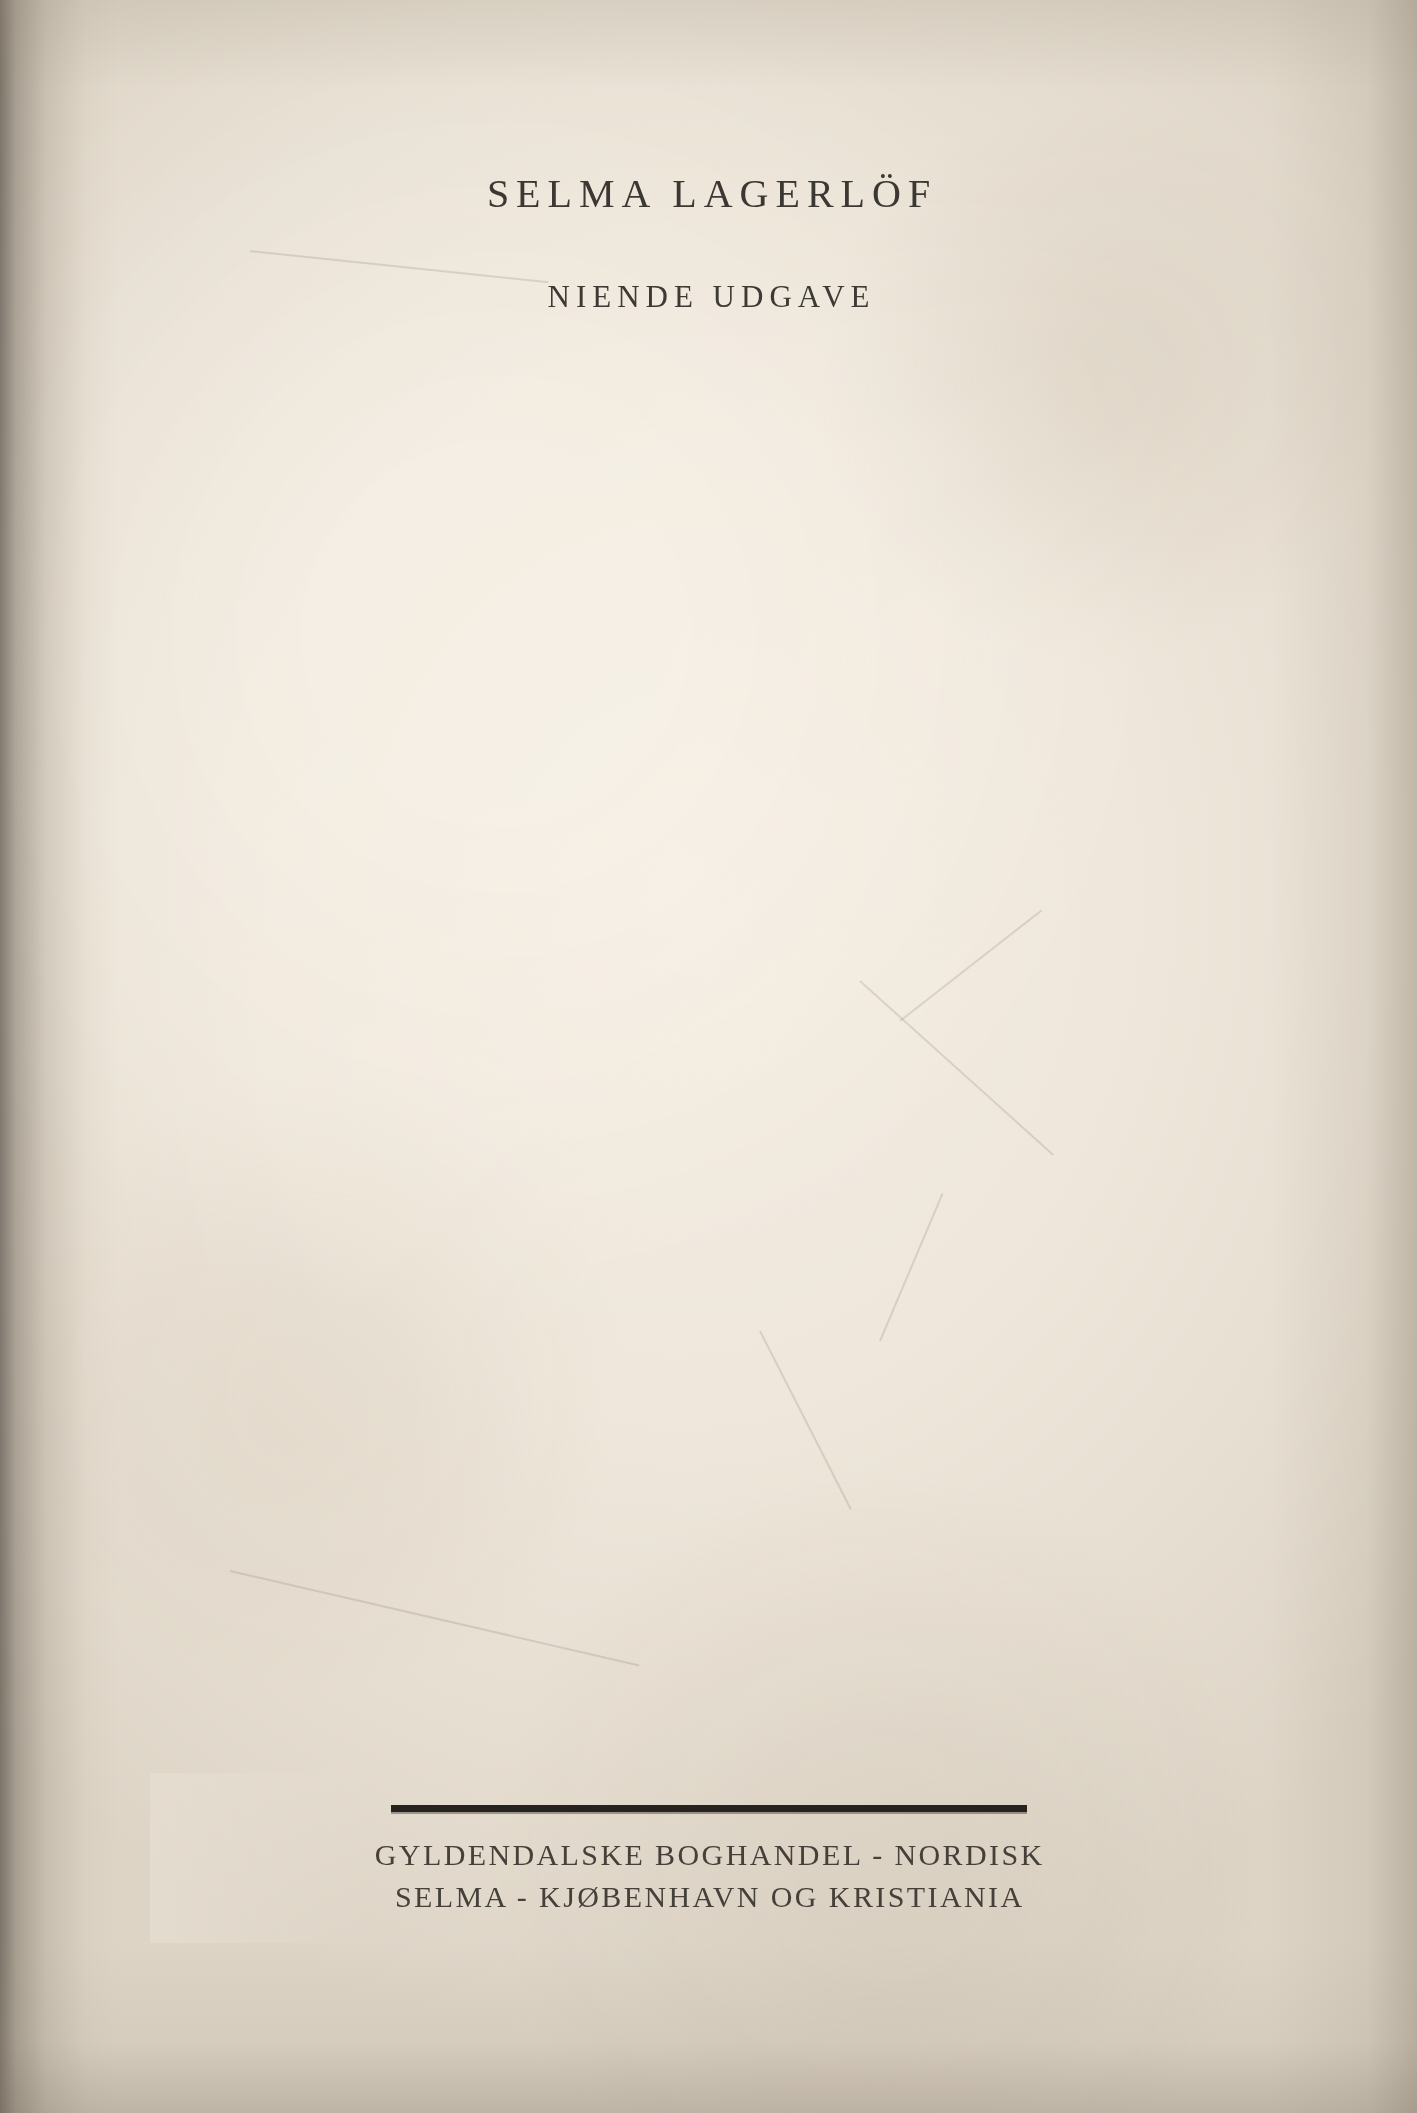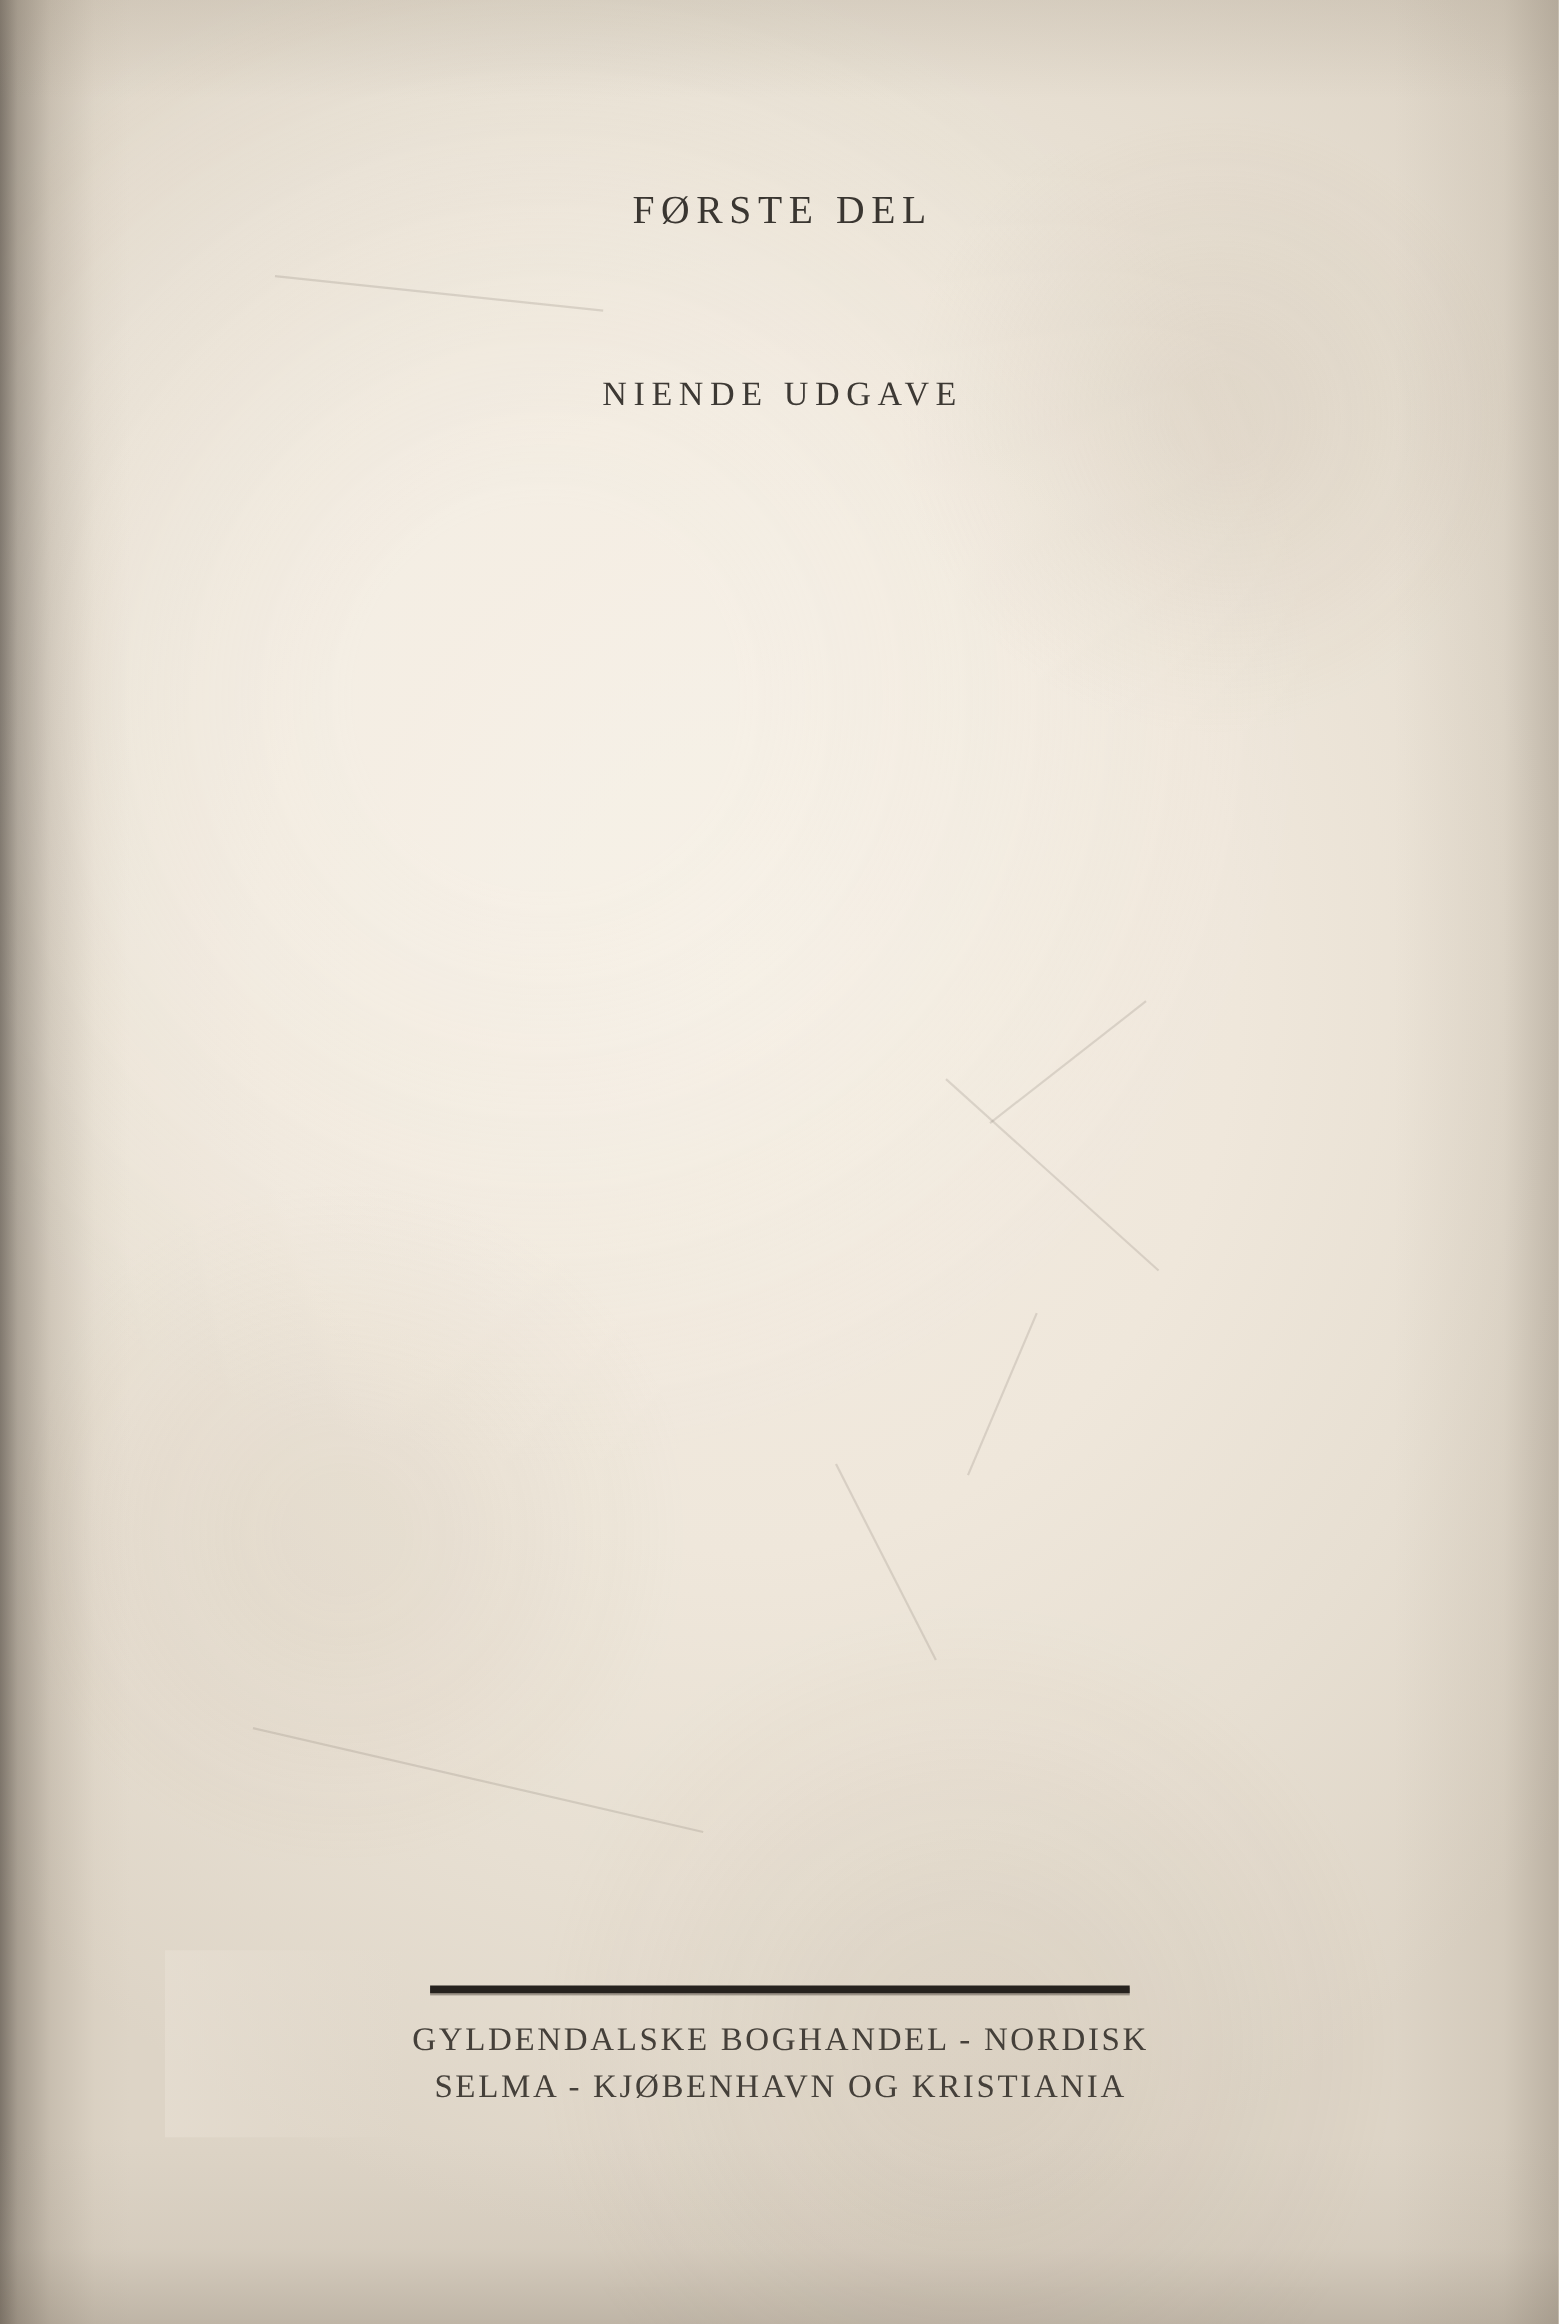--- a/index.html
+++ b/index.html
@@ -173,23 +173,23 @@
   <div class="paper-noise"></div>
 
   <div class="scratch" style="left:860px; top:980px; width:260px; height:2px; transform: rotate(42deg);"></div>
   <div class="scratch" style="left:900px; top:1020px; width:180px; height:2px; transform: rotate(-38deg);"></div>
   <div class="scratch" style="left:760px; top:1330px; width:200px; height:2px; transform: rotate(63deg);"></div>
   <div class="scratch" style="left:880px; top:1340px; width:160px; height:2px; transform: rotate(-67deg);"></div>
   <div class="scratch" style="left:230px; top:1570px; width:420px; height:2px; transform: rotate(13deg);"></div>
   <div class="scratch" style="left:250px; top:250px; width:300px; height:2px; transform: rotate(6deg);"></div>
 
   <div class="title-block">
-
-
-    <p class="part">FØRSTE DEL</p>
+    <p class="author">SELMA LAGERLÖF</p>
+
+
 
     <p class="edition">NIENDE UDGAVE</p>
   </div>
 
   <div class="imprint">
     <div class="rule"></div>
     <p class="imprint-line">GYLDENDALSKE BOGHANDEL - NORDISK</p>
     <p class="imprint-line">SELMA - KJØBENHAVN OG KRISTIANIA</p>
   </div>
 

